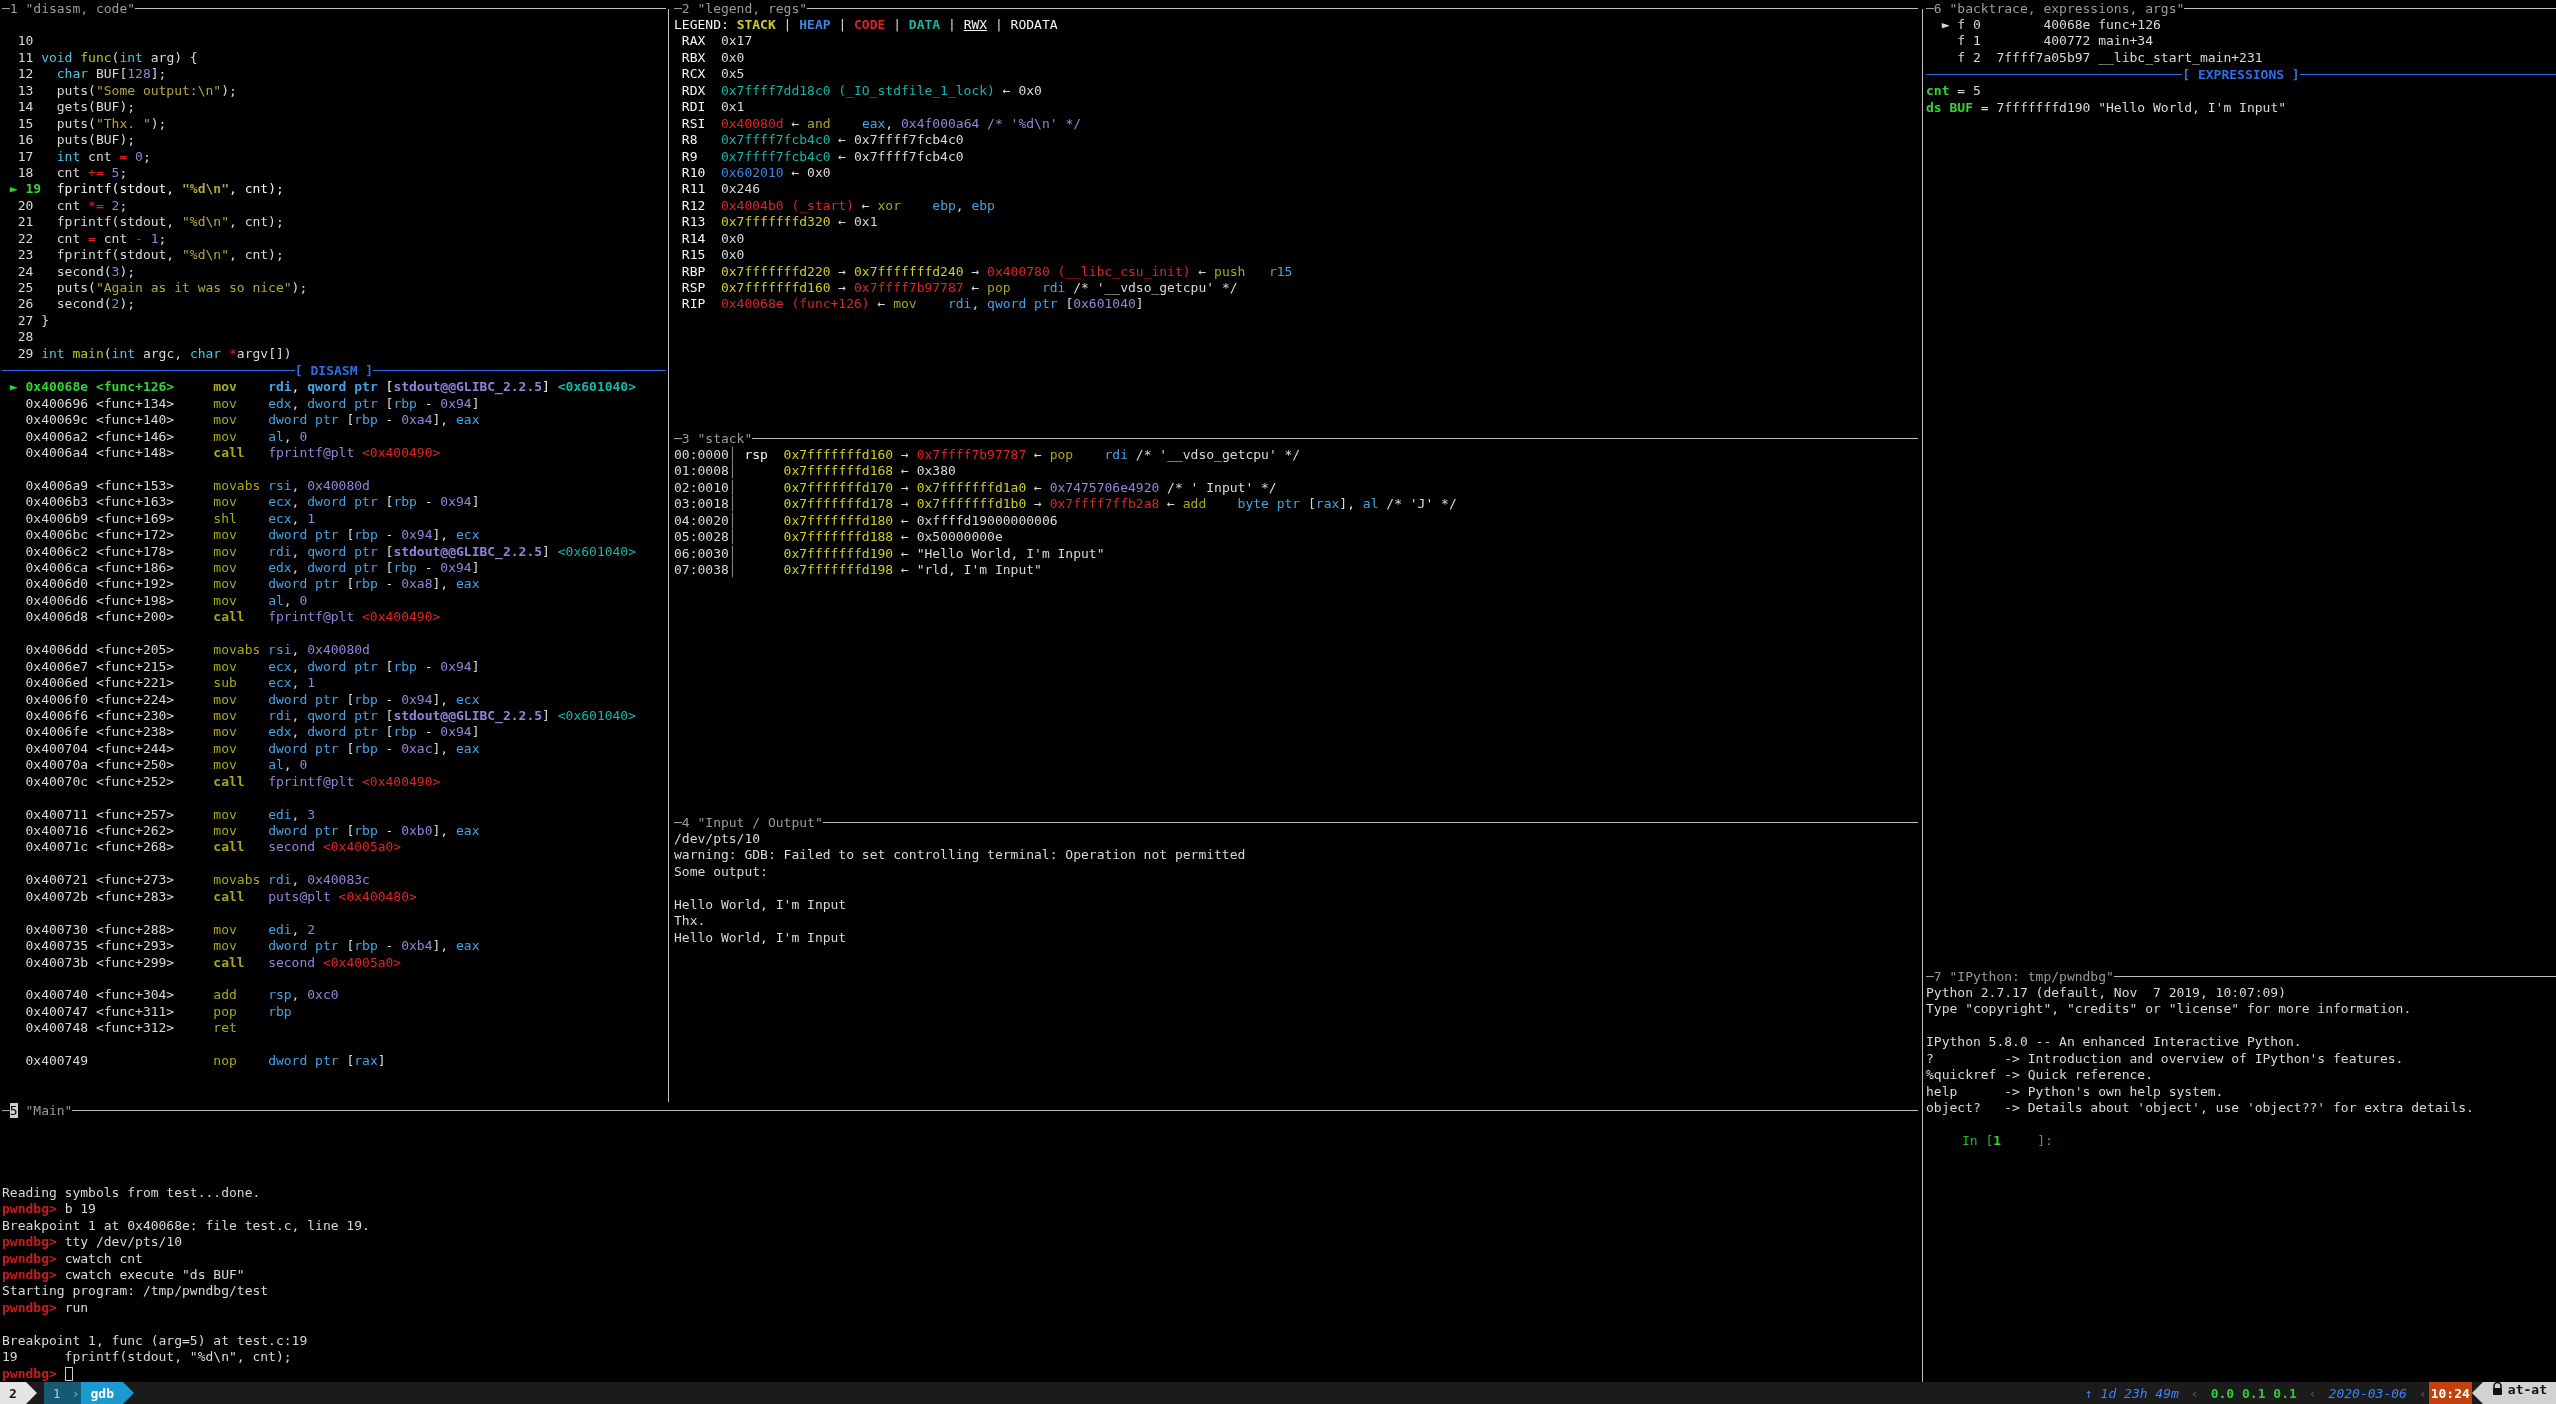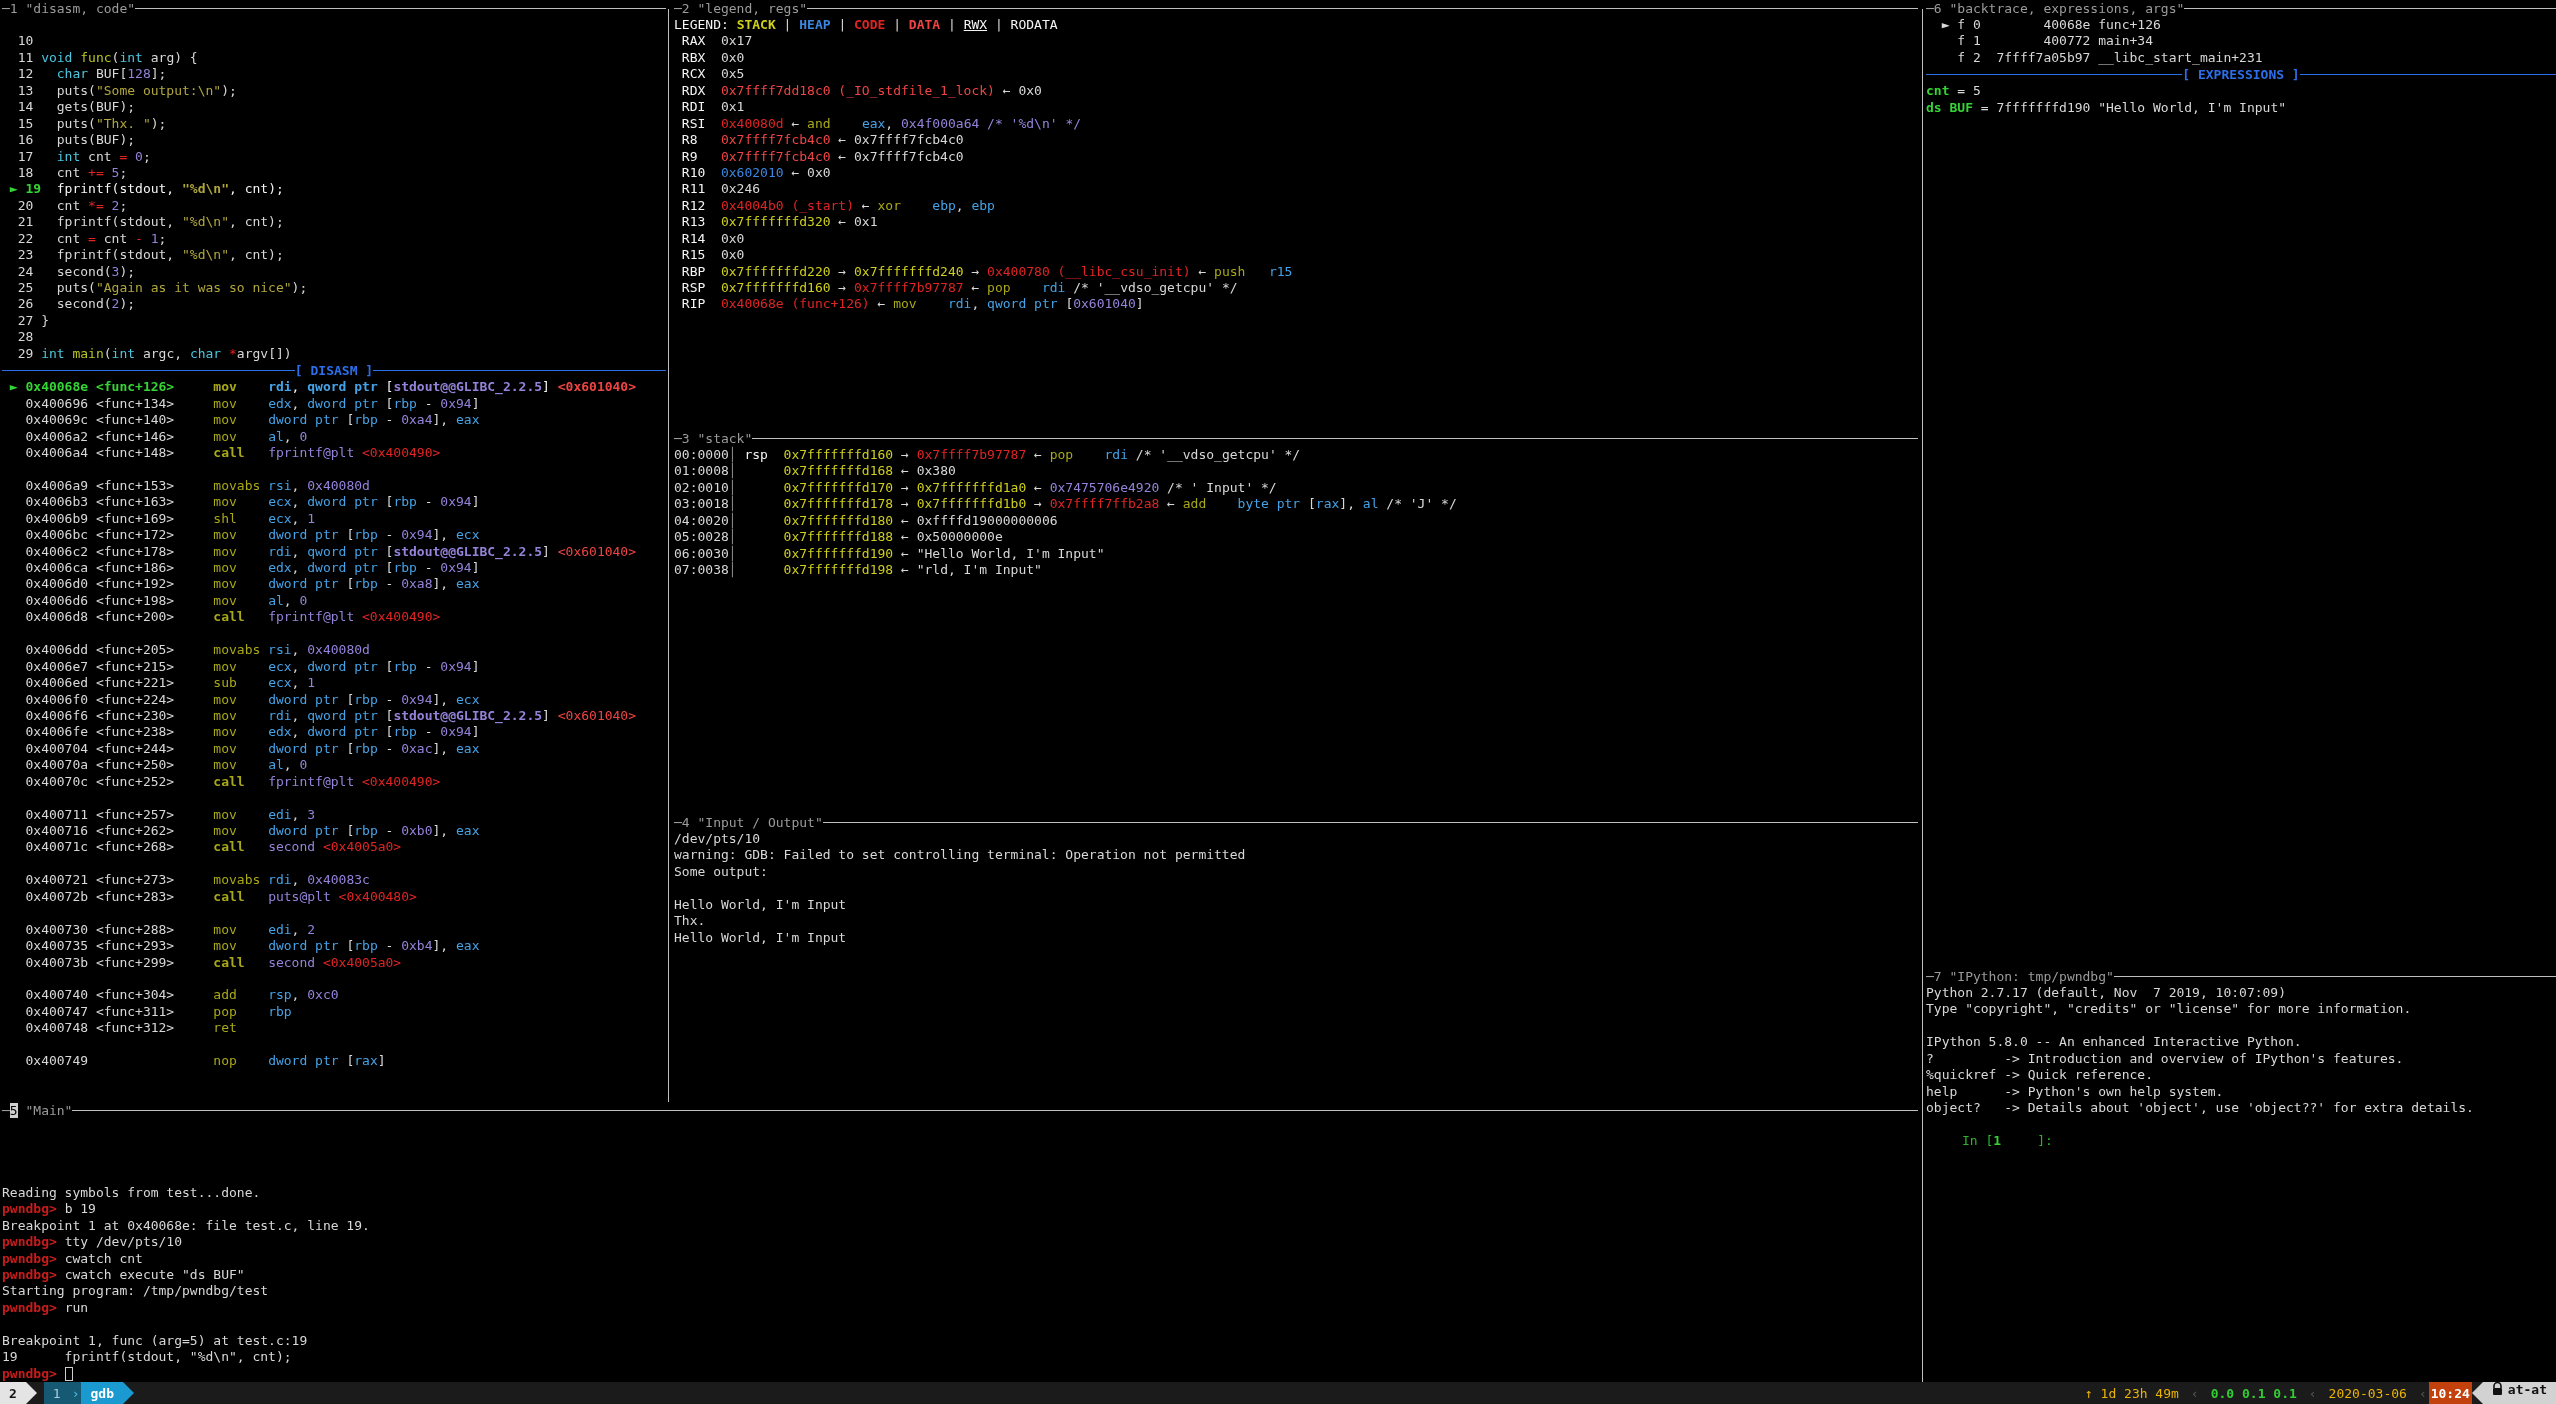--- a/index.html
+++ b/index.html
@@ -16,21 +16,21 @@
 
   
   .w  { color:#d8d8d8; }
   .W  { color:#f5f5f5; font-weight:normal; }
   .gy { color:#8a8a8a; }
   .G  { color:#35d435; font-weight:bold; }
   .gn { color:#2bb42b;margin-left:36px; }
   .cy { color:#4cc7e0; }
   .fn { color:#b9c425; }
   .pu { color:#9583da; }
-  .mg { color:#ef4444; }
+  .mg { color:#14b8a6; }
   .rd { color:#e02424; }
   .yl { color:#cfcf1f; }
   .bl { color:#3b86e0; }
   .rg { color:#45a2e6; }
   .ol { color:#a8a818; }
   .st { color:#b0a73c; }
   .P  { color:#c81c1c; font-weight:bold; }
   .b  { font-weight:bold; }
   .u  { text-decoration:underline; }
   .cur{ display:inline-block; width:8px; height:14px; border:1px solid #cfcfcf; vertical-align:-2px; }
@@ -55,21 +55,21 @@
   .sb-right { margin-left:auto; display:flex; align-items:center; }
   .seg { display:flex; align-items:center; padding:0 9px; white-space:pre; }
   .tri { width:0; height:0; border-top:11px solid transparent; border-bottom:11px solid transparent; }
   .seg-session { background:#e4e4e4; color:#111; font-weight:bold; }
   .tri-session { border-left:11px solid #e4e4e4; }
   .gap { width:7px; }
   .seg-winidx { background:#155972; color:#a9cede; }
   .chev { display:flex; align-items:center; background:#155972; color:#4fc0e4; padding:0 2px; }
   .seg-winname { background:#1a9ad0; color:#fff; font-weight:bold; }
   .tri-winname { border-left:11px solid #1a9ad0; }
-  .sb-text { color:#eab308; padding:0 10px; white-space:pre; }
+  .sb-text { color:#3b82f6; padding:0 10px; white-space:pre;font-style:italic; }
   .sb-sep { color:#5a5a5a; padding:0 2px; }
   .sb-load { color:#33cc33; font-weight:bold; padding:0 10px; white-space:pre; }
   .sb-time { background:#c2410c; color:#fff; font-weight:bold; display:flex; align-items:center; padding:0 2px; align-self:stretch; }
   .tri-host { border-right:11px solid #d2d2d2; }
   .seg-host { background:#d2d2d2; color:#111; font-weight:bold; align-self:stretch; display:flex; align-items:flex-start; gap:5px; }
 </style>
 </head>
 <body>
 
 <div class="pane" id="pane1" style="left:0;top:0;width:666px;height:1102px;padding-left:2px;">

